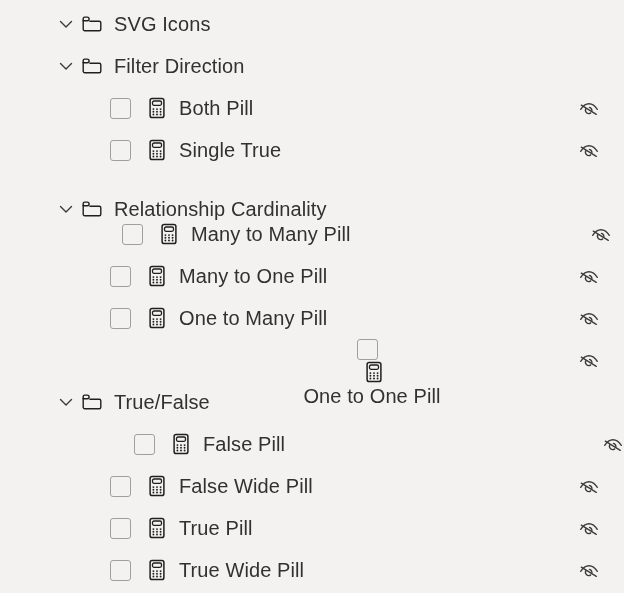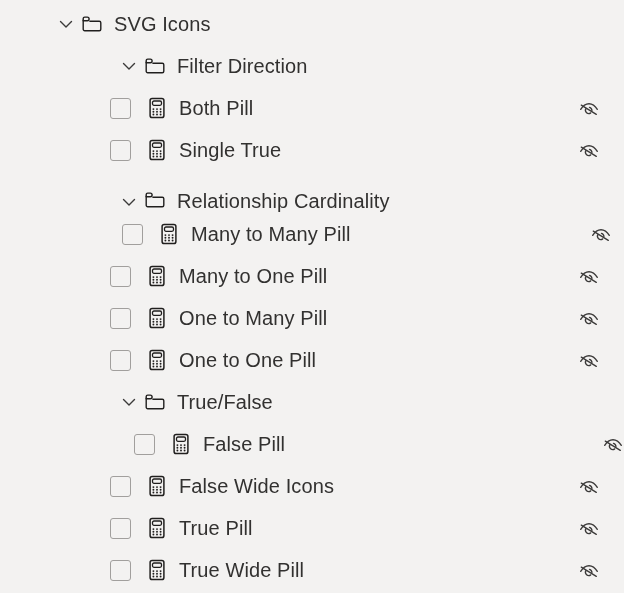--- a/index.html
+++ b/index.html
@@ -54,21 +54,21 @@
     font-size: 20px;
     line-height: 24px;
     letter-spacing: 0.1px;
     color: #323130;
     margin-left: 9px;
     white-space: nowrap;
   }
 
   
   .depth-0 { padding-left: 55px; }
-  .depth-1 { padding-left: 118px; }
+  .depth-1 { padding-left: 55px; }
 
   
   .item-row { padding-left: 110px; }
 
   .checkbox {
     width: 21px;
     height: 21px;
     flex: 0 0 21px;
     border: 1px solid #a19f9d;
     border-radius: 3px;
@@ -188,21 +188,21 @@
       <span class="item-label">Single True</span>
       <span class="eye-off">
         <svg width="24" height="24" viewBox="0 0 24 24" fill="none" stroke="#3b3a39" stroke-width="1.35" stroke-linecap="round" stroke-linejoin="round">
           <path d="M3.7 13.4 C6 9.6 9 7.7 12 7.7 C15 7.7 18 9.6 20.3 13.4"></path>
           <path d="M8.9 12.6 a3.3 3.3 0 0 0 4.8 4.3"></path>
           <path d="M14.9 14.6 a3.3 3.3 0 0 0 -2.4 -3.2"></path>
           <path d="M4.3 9.1 L19.3 18.3"></path>
         </svg>
       </span>
     </div>
-    <div class="row folder-row depth-1" style="top: 171px; align-items: flex-end;">
+    <div class="row folder-row depth-1" style="top: 188px;">
       <span class="chevron">
         <svg width="20" height="20" viewBox="0 0 20 20" fill="none" stroke="#3b3a39" stroke-width="1.4" stroke-linecap="round" stroke-linejoin="round">
           <path d="M4.5 7.5 L10 13 L15.5 7.5"></path>
         </svg>
       </span>
       <span class="folder-icon">
         <svg width="24" height="24" viewBox="0 0 24 24" fill="none" stroke="#201f1e" stroke-width="1.4" stroke-linejoin="round" stroke-linecap="round">
           <path d="M3.2 8.2 v9.1 a1.5 1.5 0 0 0 1.5 1.5 h14.6 a1.5 1.5 0 0 0 1.5 -1.5 v-6.6 a1.5 1.5 0 0 0 -1.5 -1.5 h-9.4"></path>
           <path d="M3.2 8.2 v-1.6 a1.5 1.5 0 0 1 1.5 -1.5 h2.6 a1.8 1.8 0 0 1 0 3.6 h-4.1"></path>
         </svg>
@@ -283,21 +283,21 @@
       <span class="item-label">One to Many Pill</span>
       <span class="eye-off">
         <svg width="24" height="24" viewBox="0 0 24 24" fill="none" stroke="#3b3a39" stroke-width="1.35" stroke-linecap="round" stroke-linejoin="round">
           <path d="M3.7 13.4 C6 9.6 9 7.7 12 7.7 C15 7.7 18 9.6 20.3 13.4"></path>
           <path d="M8.9 12.6 a3.3 3.3 0 0 0 4.8 4.3"></path>
           <path d="M14.9 14.6 a3.3 3.3 0 0 0 -2.4 -3.2"></path>
           <path d="M4.3 9.1 L19.3 18.3"></path>
         </svg>
       </span>
     </div>
-    <div class="row item-row" style="top: 339px;">
+    <div class="row item-row" style="top: 339px; flex-direction: column;">
       <span class="checkbox"></span>
       <span class="calc-icon">
         <svg width="24" height="24" viewBox="0 0 24 24" fill="none">
           <rect x="5.1" y="2.4" width="13.8" height="19.2" rx="2.1" ry="2.1" stroke="#201f1e" stroke-width="1.5"></rect>
           <rect x="7.5" y="5.0" width="9" height="4.3" rx="1.5" ry="1.5" stroke="#201f1e" stroke-width="1.3"></rect>
           <circle cx="8.4" cy="13.1" r="0.95" fill="#201f1e"></circle>
           <circle cx="12" cy="13.1" r="0.95" fill="#201f1e"></circle>
           <circle cx="15.6" cy="13.1" r="0.95" fill="#201f1e"></circle>
           <circle cx="8.4" cy="15.8" r="0.95" fill="#201f1e"></circle>
           <circle cx="12" cy="15.8" r="0.95" fill="#201f1e"></circle>
@@ -368,21 +368,21 @@
           <circle cx="12" cy="13.1" r="0.95" fill="#201f1e"></circle>
           <circle cx="15.6" cy="13.1" r="0.95" fill="#201f1e"></circle>
           <circle cx="8.4" cy="15.8" r="0.95" fill="#201f1e"></circle>
           <circle cx="12" cy="15.8" r="0.95" fill="#201f1e"></circle>
           <circle cx="15.6" cy="15.8" r="0.95" fill="#201f1e"></circle>
           <circle cx="8.4" cy="18.5" r="0.95" fill="#201f1e"></circle>
           <circle cx="12" cy="18.5" r="0.95" fill="#201f1e"></circle>
           <circle cx="15.6" cy="18.5" r="0.95" fill="#201f1e"></circle>
         </svg>
       </span>
-      <span class="item-label">False Wide Icons</span>
+      <span class="item-label">False Wide Pill</span>
       <span class="eye-off">
         <svg width="24" height="24" viewBox="0 0 24 24" fill="none" stroke="#3b3a39" stroke-width="1.35" stroke-linecap="round" stroke-linejoin="round">
           <path d="M3.7 13.4 C6 9.6 9 7.7 12 7.7 C15 7.7 18 9.6 20.3 13.4"></path>
           <path d="M8.9 12.6 a3.3 3.3 0 0 0 4.8 4.3"></path>
           <path d="M14.9 14.6 a3.3 3.3 0 0 0 -2.4 -3.2"></path>
           <path d="M4.3 9.1 L19.3 18.3"></path>
         </svg>
       </span>
     </div>
     <div class="row item-row" style="top: 507px;">

